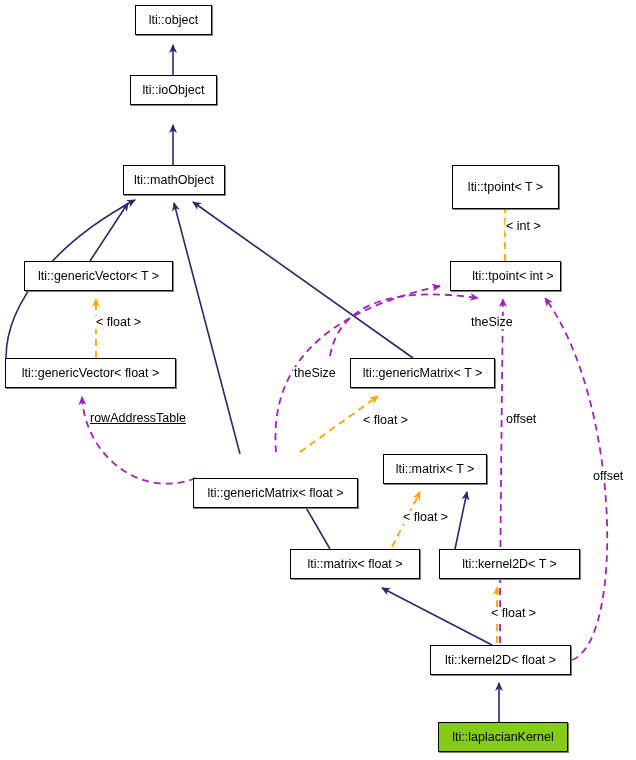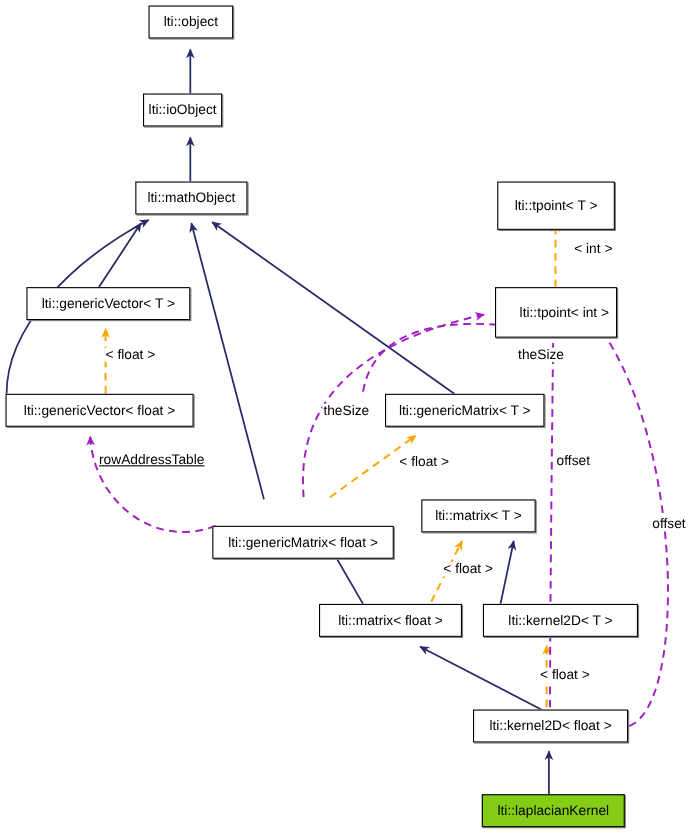--- a/index.html
+++ b/index.html
@@ -78,37 +78,37 @@
       <path d="M330,356 C340,300 400,287 478,298"></path>
       <path d="M500,643 C500,560 502,380 503,299"></path>
       <path d="M572,660 C625,640 620,400 545,298"></path>
     </g>
   </svg>
 
   <div class="node" style="left:135px;top:5px;width:77px;height:30px;">
     <span>lti::object</span>
   </div>
 
-  <div class="node" style="left:130px;top:85px;width:72px;height:30px;">
+  <div class="node" style="left:130px;top:75px;width:87px;height:30px;">
     <span>lti::ioObject</span>
   </div>
 
   <div class="node" style="left:123px;top:165px;width:102px;height:30px;">
     <span>lti::mathObject</span>
   </div>
 
   <div class="node" style="left:452px;top:165px;width:107px;height:44px;">
     <span>lti::tpoint&lt; T &gt;</span>
   </div>
 
   <div class="node" style="left:24px;top:261px;width:149px;height:30px;">
     <span>lti::genericVector&lt; T &gt;</span>
   </div>
 
-  <div class="node" style="left:450px;top:261px;width:111px;height:46px;padding-left:15px;">
+  <div class="node" style="left:450px;top:261px;width:111px;height:30px;padding-left:15px;">
     <span>lti::tpoint&lt; int &gt;</span>
   </div>
 
   <div class="node" style="left:350px;top:358px;width:145px;height:30px;">
     <span>lti::genericMatrix&lt; T &gt;</span>
   </div>
 
   <div class="node" style="left:5px;top:358px;width:171px;height:30px;">
     <span>lti::genericVector&lt; float &gt;</span>
   </div>
@@ -134,21 +134,21 @@
   </div>
 
   <div class="node highlight" style="left:438px;top:722px;width:130px;height:30px;">
     <span>lti::laplacianKernel</span>
   </div>
 
   <div class="edge-label" style="left:95px;top:316px;">&lt; float &gt;</div>
 
   <div class="edge-label" style="left:89px;top:412px;text-decoration:underline;">rowAddressTable</div>
 
-  <div class="edge-label" style="left:505px;top:220px;margin-left:16px;">&lt; int &gt;</div>
+  <div class="edge-label" style="left:505px;top:220px;">&lt; int &gt;</div>
 
   <div class="edge-label" style="left:293px;top:367px;">theSize</div>
 
   <div class="edge-label" style="left:470px;top:316px;">theSize</div>
 
   <div class="edge-label" style="left:362px;top:414px;">&lt; float &gt;</div>
 
   <div class="edge-label" style="left:505px;top:413px;">offset</div>
 
   <div class="edge-label" style="left:592px;top:470px;">offset</div>

